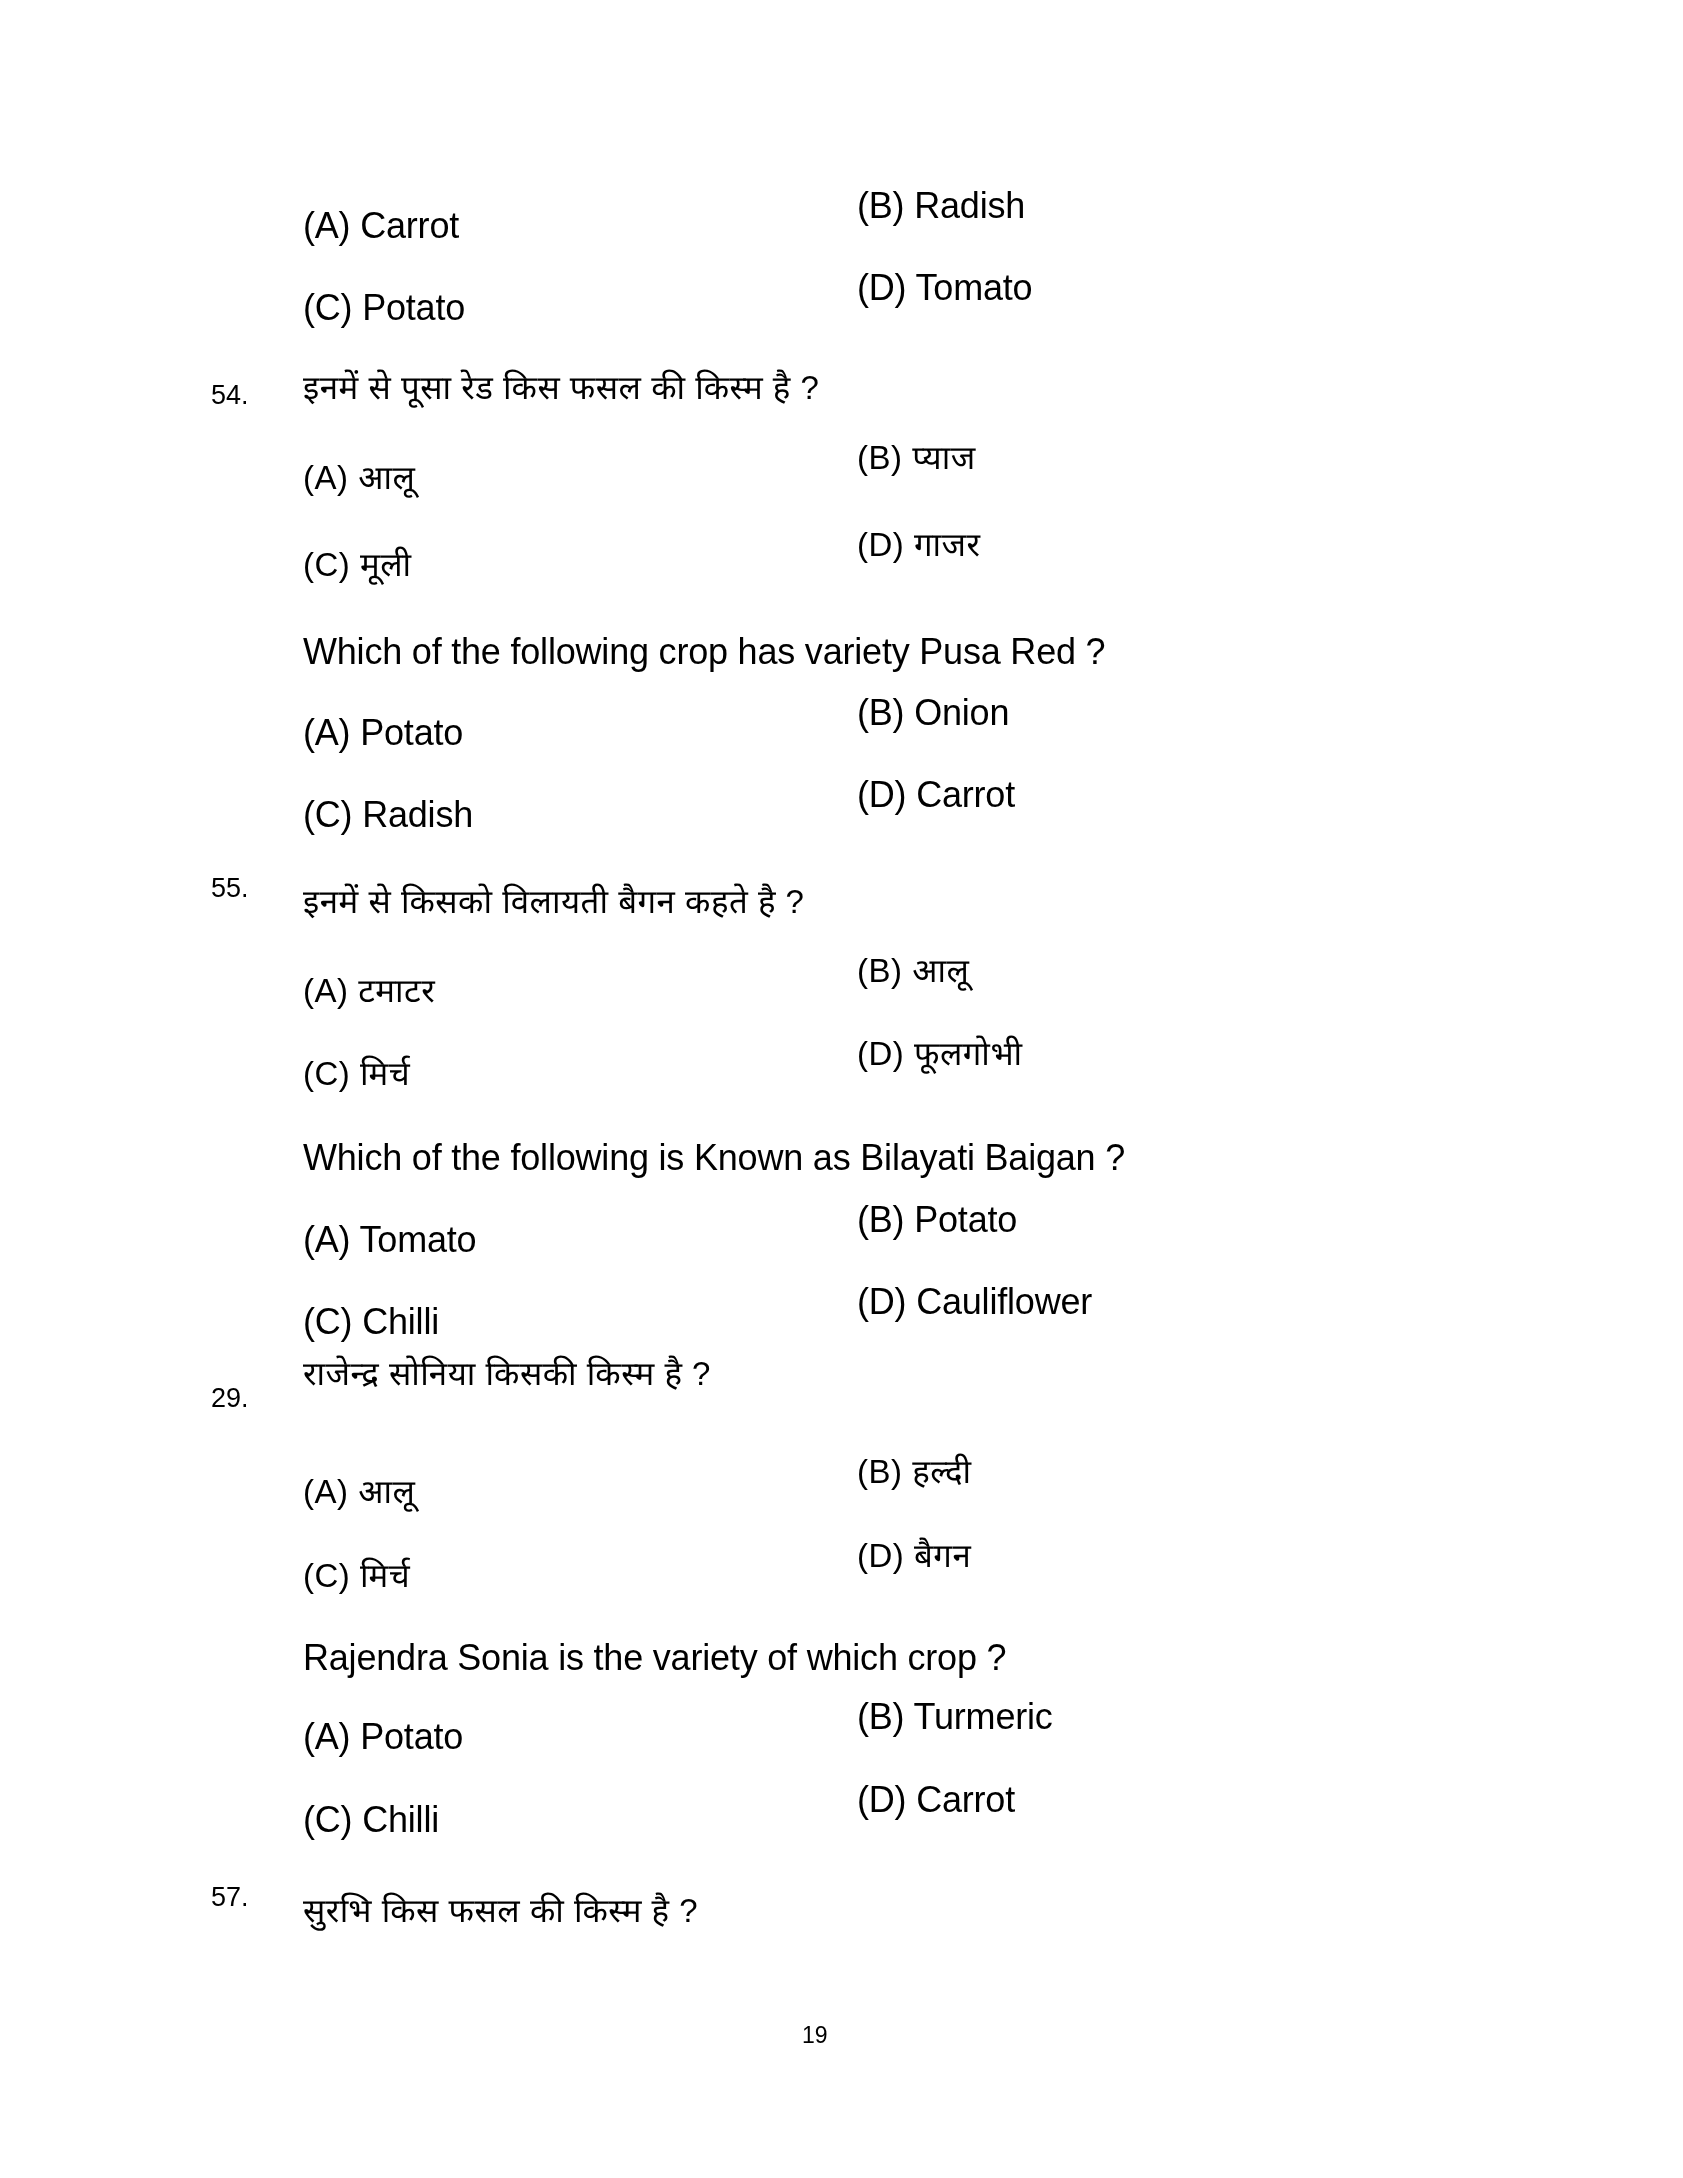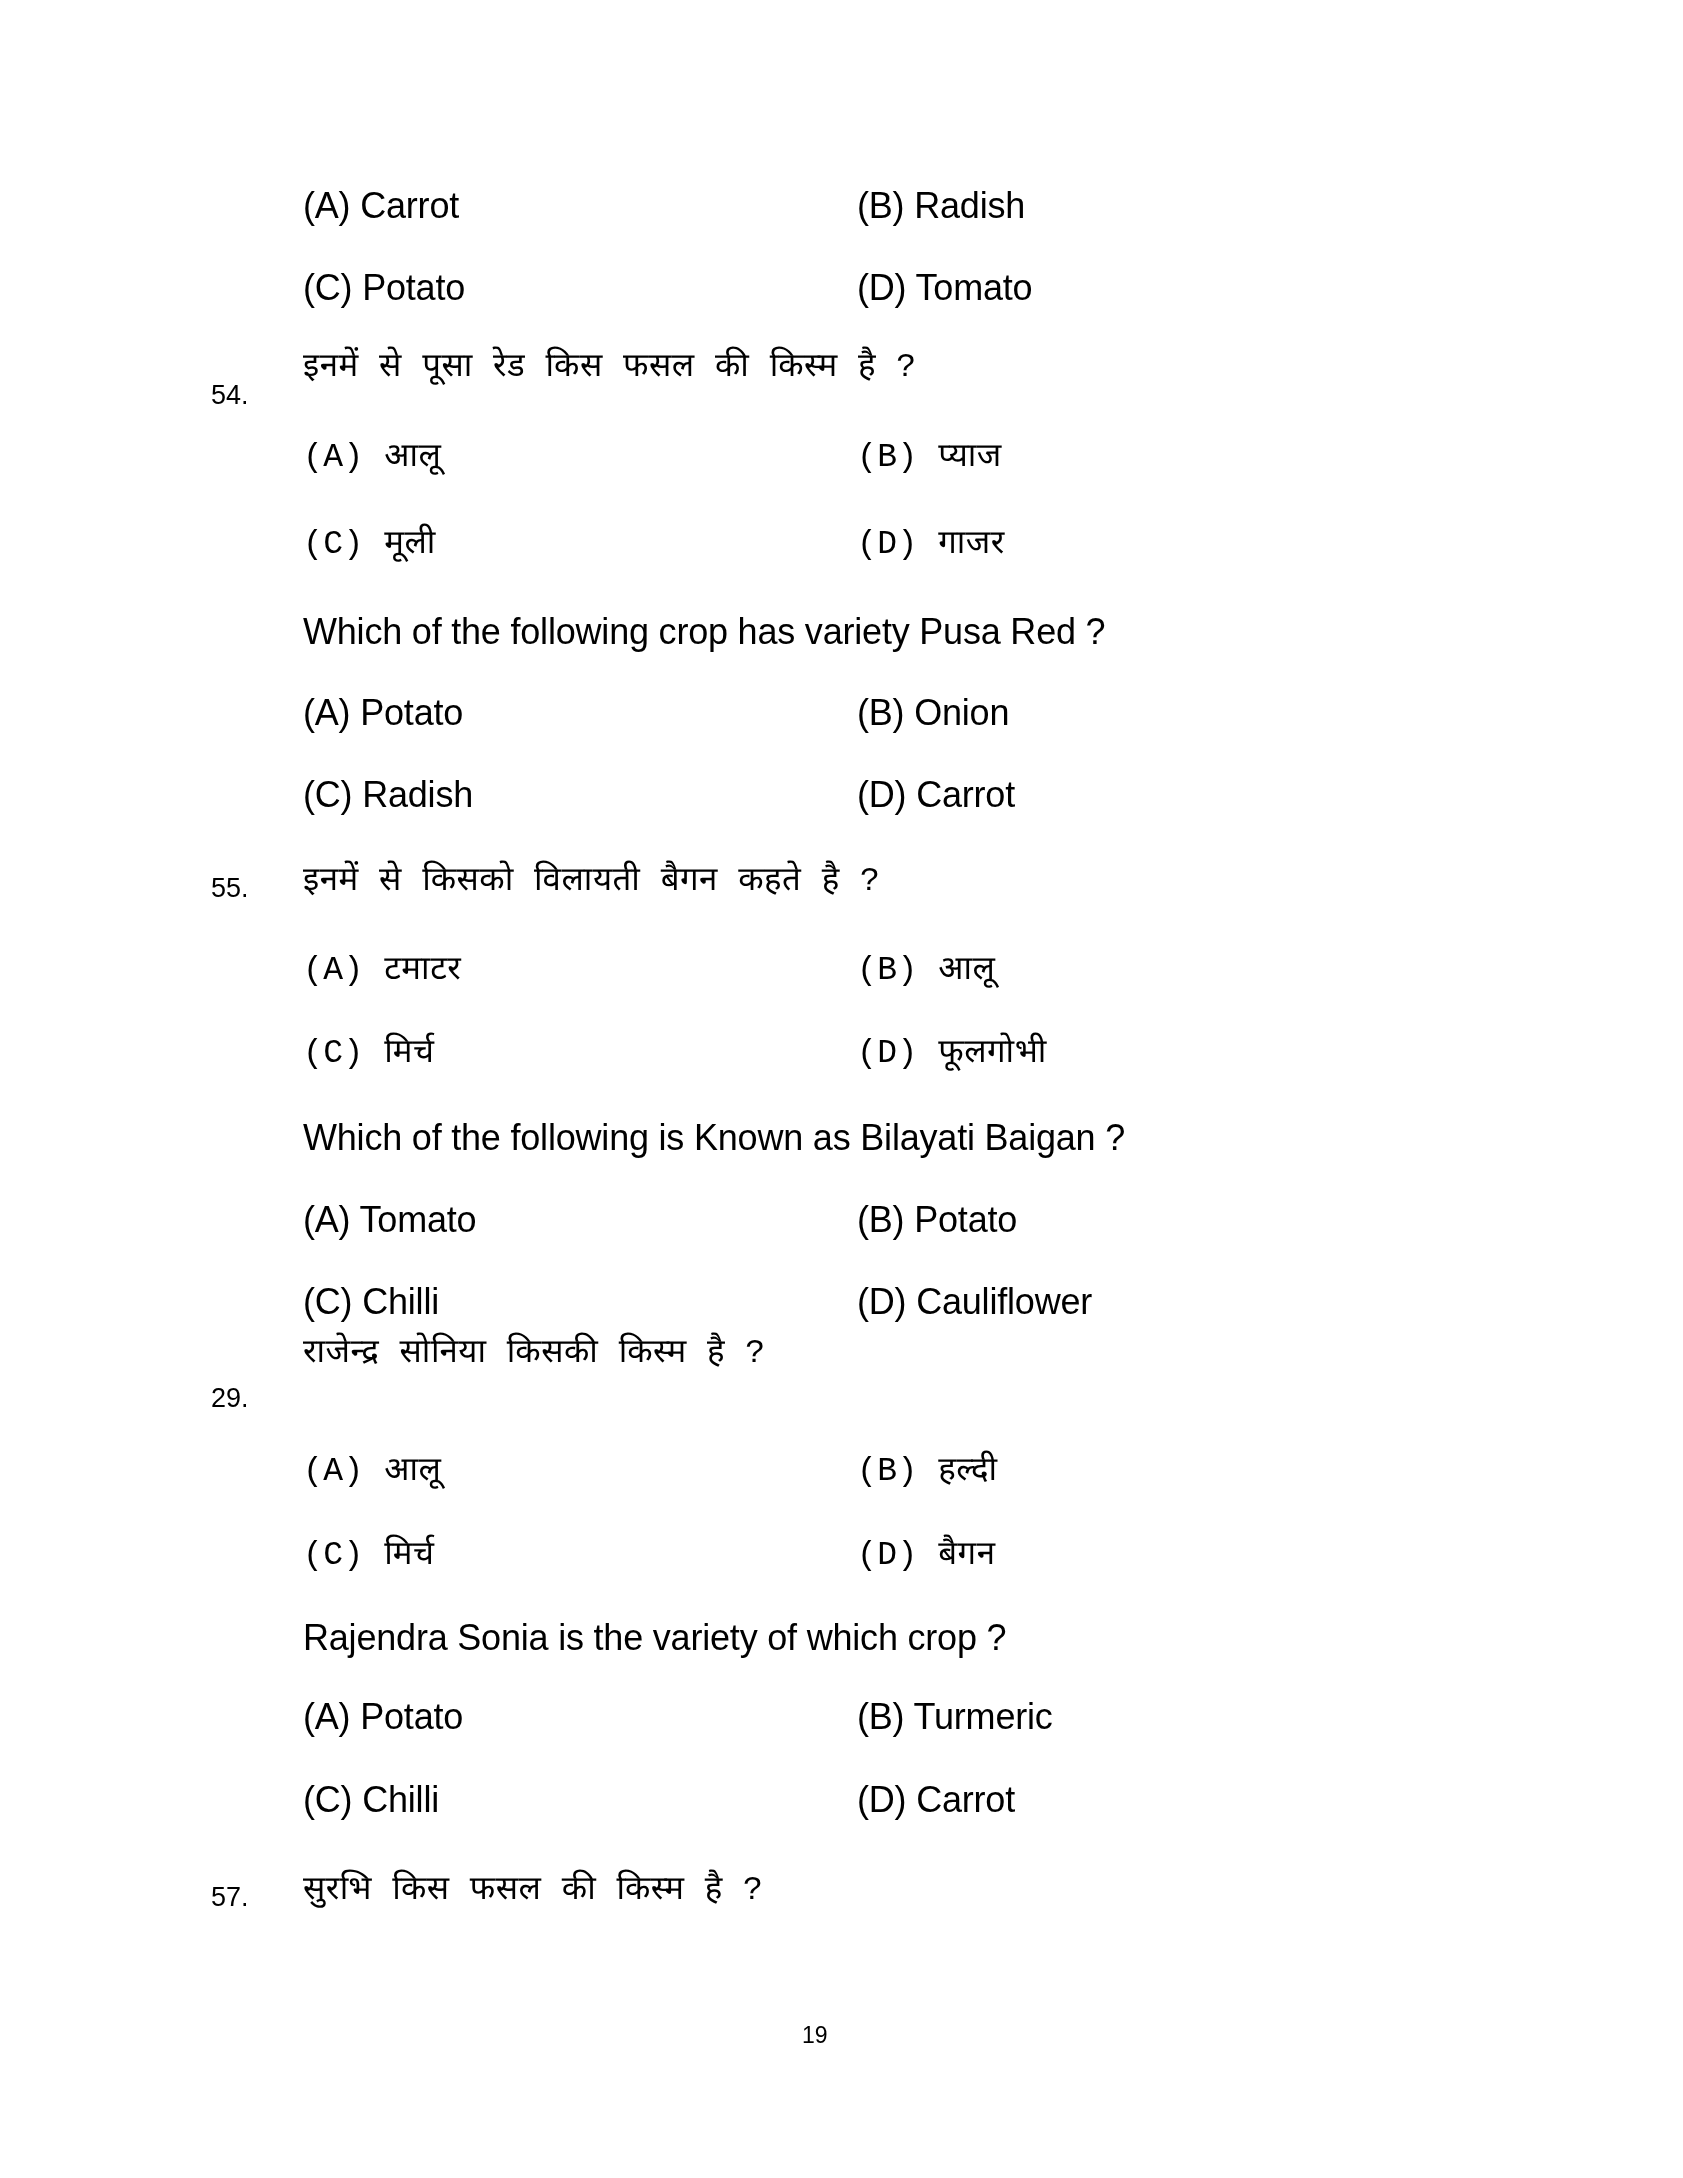--- a/index.html
+++ b/index.html
@@ -1,20 +1,20 @@
 <!DOCTYPE html>
 <html><head>
 <meta charset="utf-8">
 <style>
   html, body { margin: 0; padding: 0; background: #ffffff; }
   body { width: 1683px; height: 2178px; position: relative; overflow: hidden; color: #000; }
   .line { position: absolute; white-space: nowrap; font-family: "Liberation Sans", sans-serif; font-size: 36px; line-height: 36px; letter-spacing: -0.2px; }
   .qnum { position: absolute; white-space: nowrap; font-family: "Liberation Sans", sans-serif; font-size: 27px; line-height: 27px; }
-  .hi { font-family: Liberation Mono, monospace; font-size: 33px; letter-spacing: 0.5px; }
-  .col-a { left: 303px; }
+  .hi { font-family: Liberation Sans, sans-serif; font-size: 33px; letter-spacing: 0.5px; }
+  .col-a { left: 303px; margin-top: 20px; }
   .col-b { left: 857px; }
   .pageno { position: absolute; left: 802px; font-family: Liberation Sans, sans-serif; font-size: 23px; line-height: 23px; }
 </style>
 </head>
 <body>
 
 <div class="line col-a" style="top:188px">(A) Carrot</div>
 <div class="line col-b" style="top:188px">(B) Radish</div>
 <div class="line col-a" style="top:270px">(C) Potato</div>
 <div class="line col-b" style="top:270px">(D) Tomato</div>

